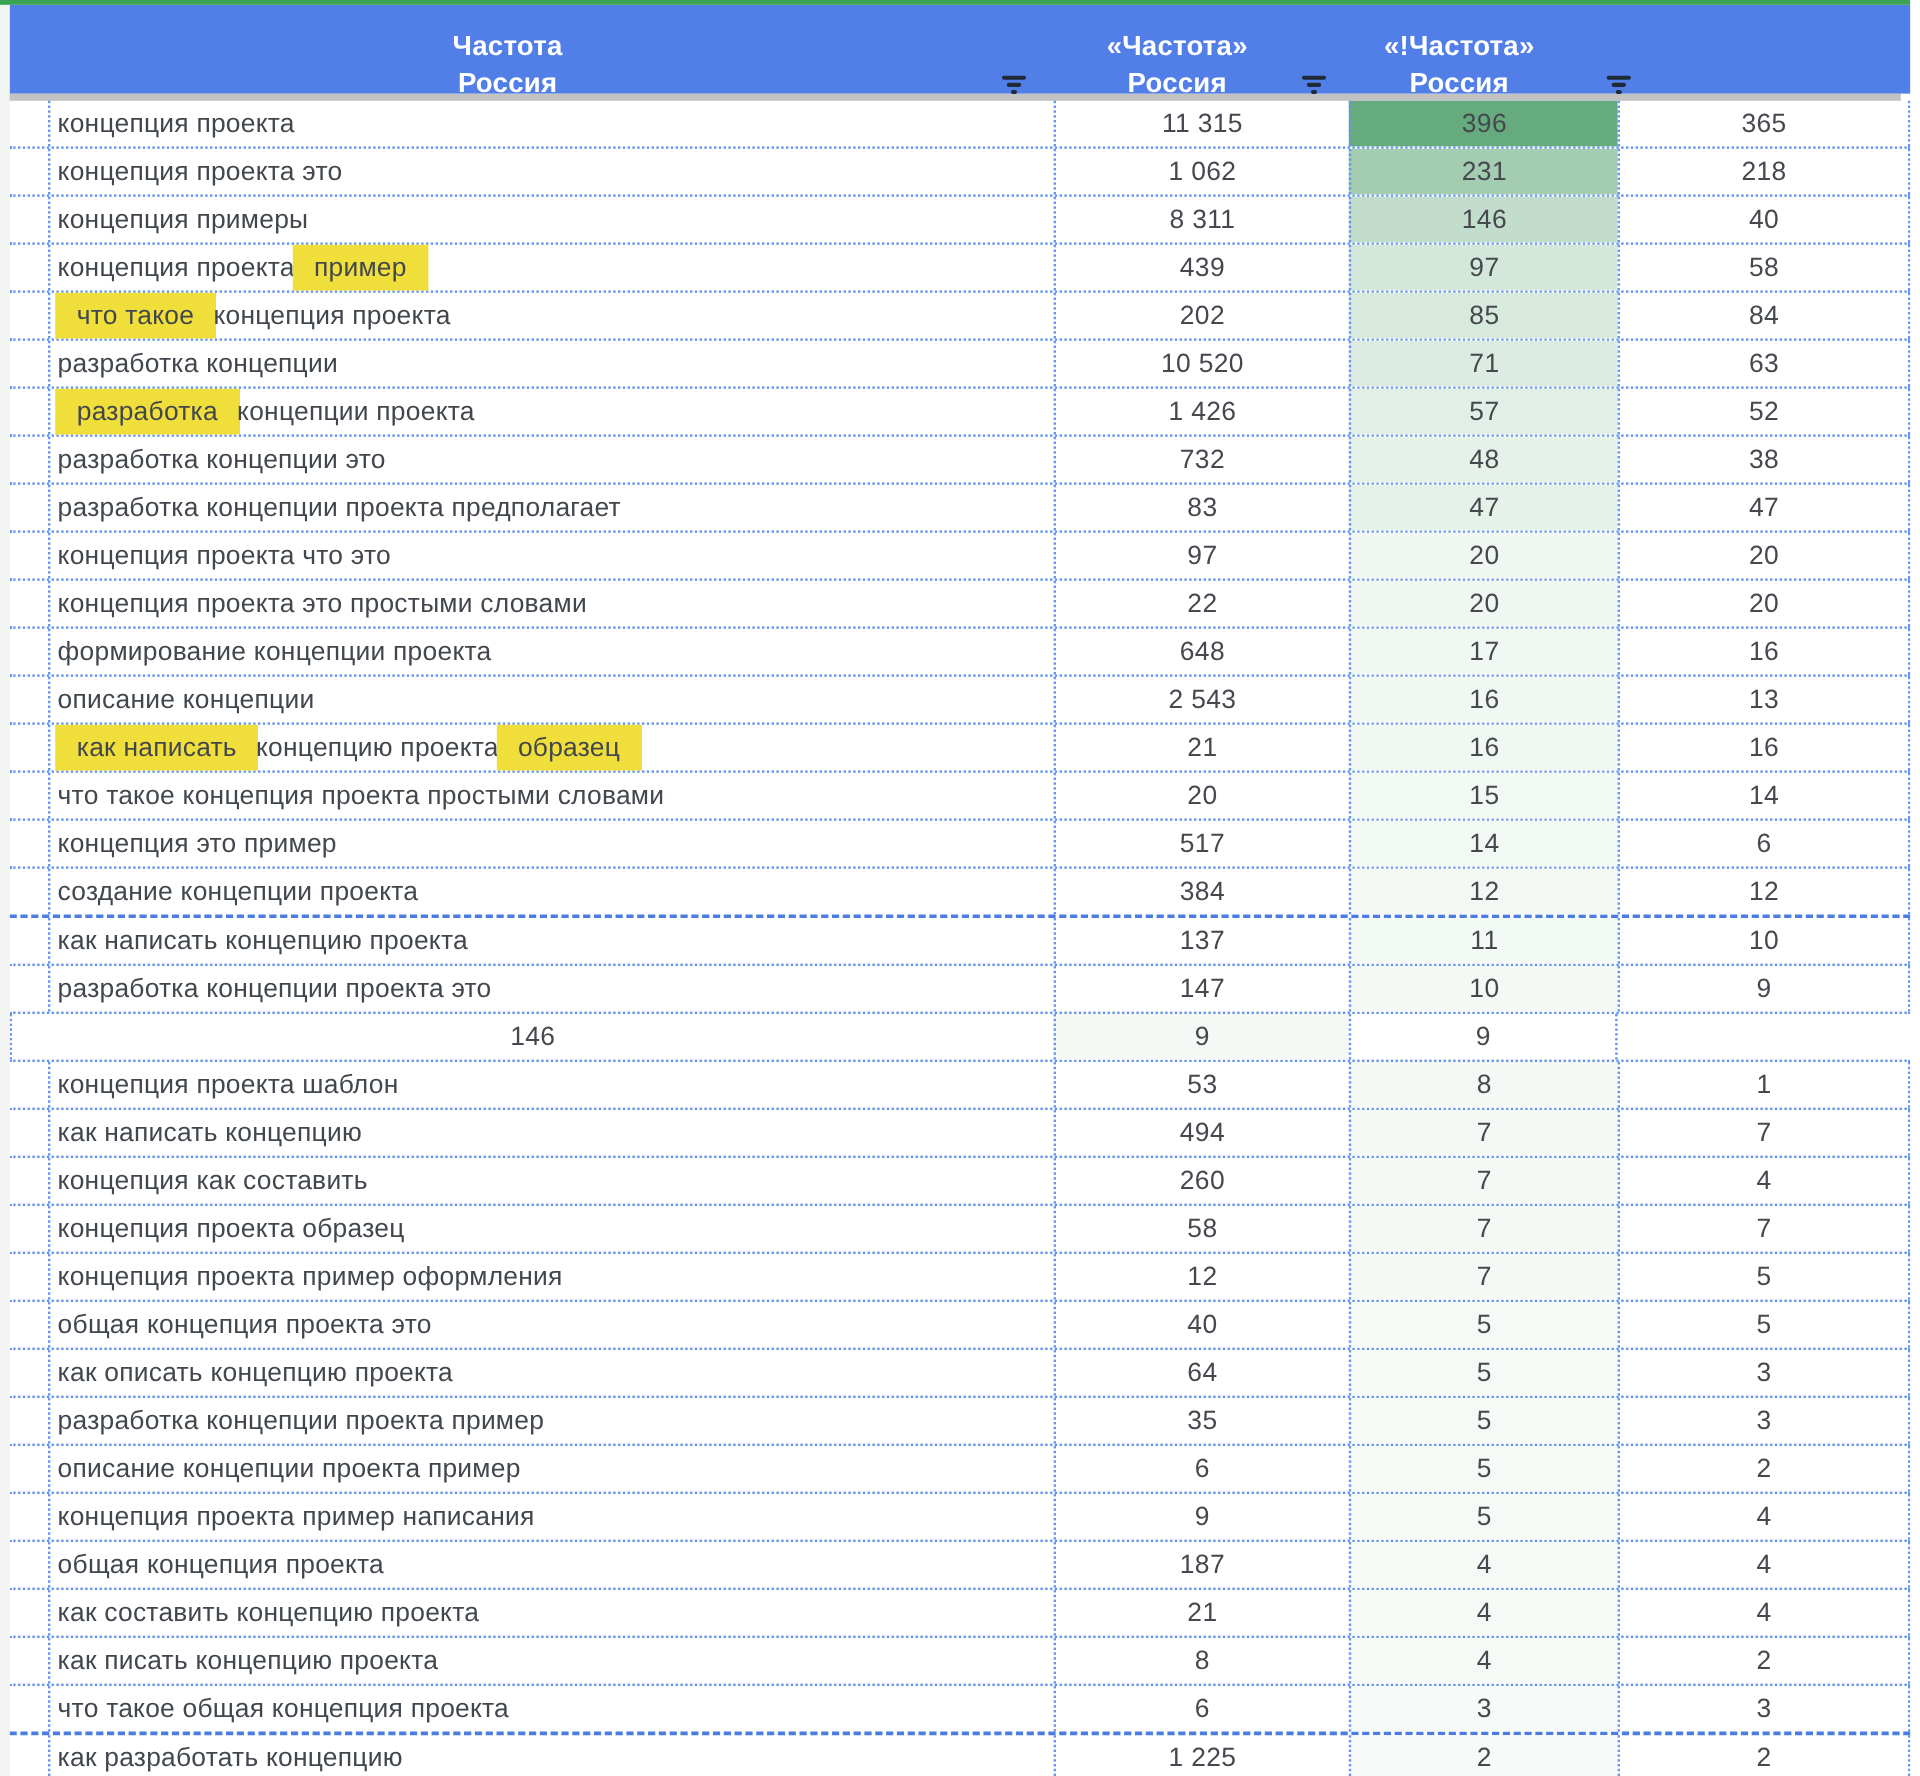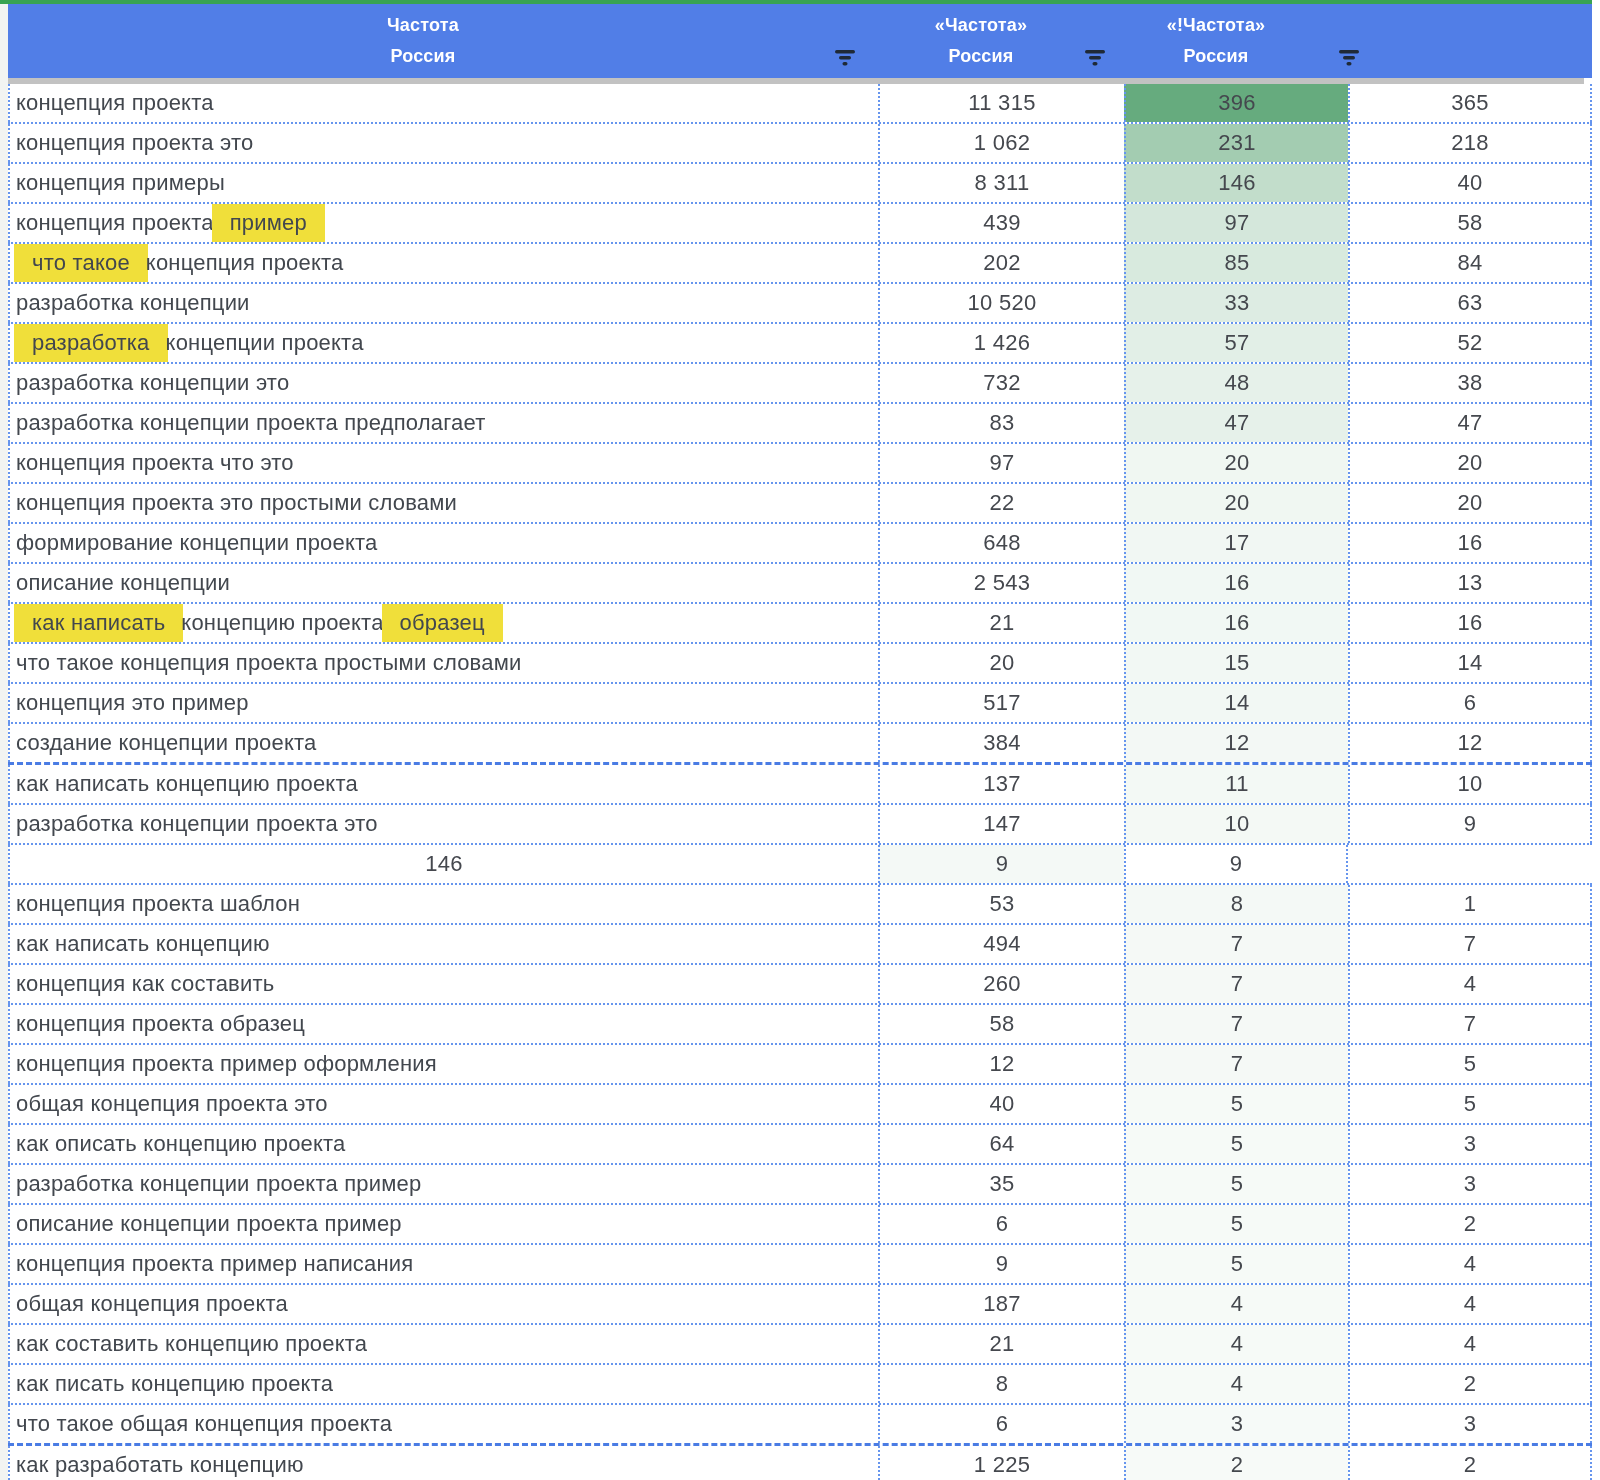--- a/index.html
+++ b/index.html
@@ -30,21 +30,21 @@
   }
   .gutter{
     position:absolute;left:0;top:4px;width:8px;height:1476px;
     background:var(--gutter);z-index:1;
   }
   .content{position:absolute;left:8px;top:4px;width:1584px;}
   .header{
     display:grid;grid-template-columns:870px 246px 224px 244px;
     height:74px;background:var(--header-blue);position:relative;
   }
-  .hcell{position:relative;color:var(--header-text);font-weight:700;font-size:18px;}
+  .hcell{position:relative;color:var(--header-text);font-weight:700;font-size:23px;margin-top:13px;}
   .hcell .one-line{
     position:absolute;left:8px;bottom:9px;white-space:nowrap;letter-spacing:.2px;
   }
   .hcell .two-line{
     position:absolute;left:0;right:40px;top:0;height:74px;
     display:flex;flex-direction:column;align-items:center;justify-content:center;
     line-height:31px;letter-spacing:.2px;text-align:center;
   }
   .ficon{
     position:absolute;top:46px;width:22px;height:16px;display:block;cursor:pointer;
@@ -59,21 +59,21 @@
   .row{
     display:grid;grid-template-columns:870px 246px 224px 244px;
     height:40px;border-bottom:2px dotted var(--grid-blue);
   }
   .row.pb{border-bottom:3px dashed var(--page-break-blue);height:41px;}
   .cell{
     height:100%;display:flex;align-items:center;overflow:hidden;
     font-size:22px;color:var(--text-dark);white-space:nowrap;
   }
   .cell.q{
-    padding-left:6px;border-left:2px dotted var(--grid-blue);letter-spacing:.2px;
+    padding-left:6px;border-left:2px dotted var(--grid-blue);letter-spacing:.2px;margin-left:32px;
   }
   .cell.num{
     justify-content:center;border-left:2px dotted var(--grid-blue);
     color:#45484e;letter-spacing:.3px;
   }
   .cell.num.last{border-right:2px dotted var(--grid-blue);}
   .hl{
     background:var(--highlight-yellow);
     padding:10px 18px;margin:0 -2px;border-radius:2px;
   }
@@ -177,21 +177,21 @@
           </div>
           <div class="cell num">202</div>
           <div class="cell num" style="background: rgb(216, 234, 222);">85</div>
           <div class="cell num last">84</div>
         </div>
         <div class="row">
           <div class="cell q">
             <span>разработка концепции</span>
           </div>
           <div class="cell num">10 520</div>
-          <div class="cell num" style="background: rgb(221, 236, 227);">33</div>
+          <div class="cell num" style="background: rgb(221, 236, 227);">71</div>
           <div class="cell num last">63</div>
         </div>
         <div class="row">
           <div class="cell q">
             <span class="hl">разработка</span>
             <span> концепции проекта</span>
           </div>
           <div class="cell num">1 426</div>
           <div class="cell num" style="background: rgb(226, 239, 231);">57</div>
           <div class="cell num last">52</div>

